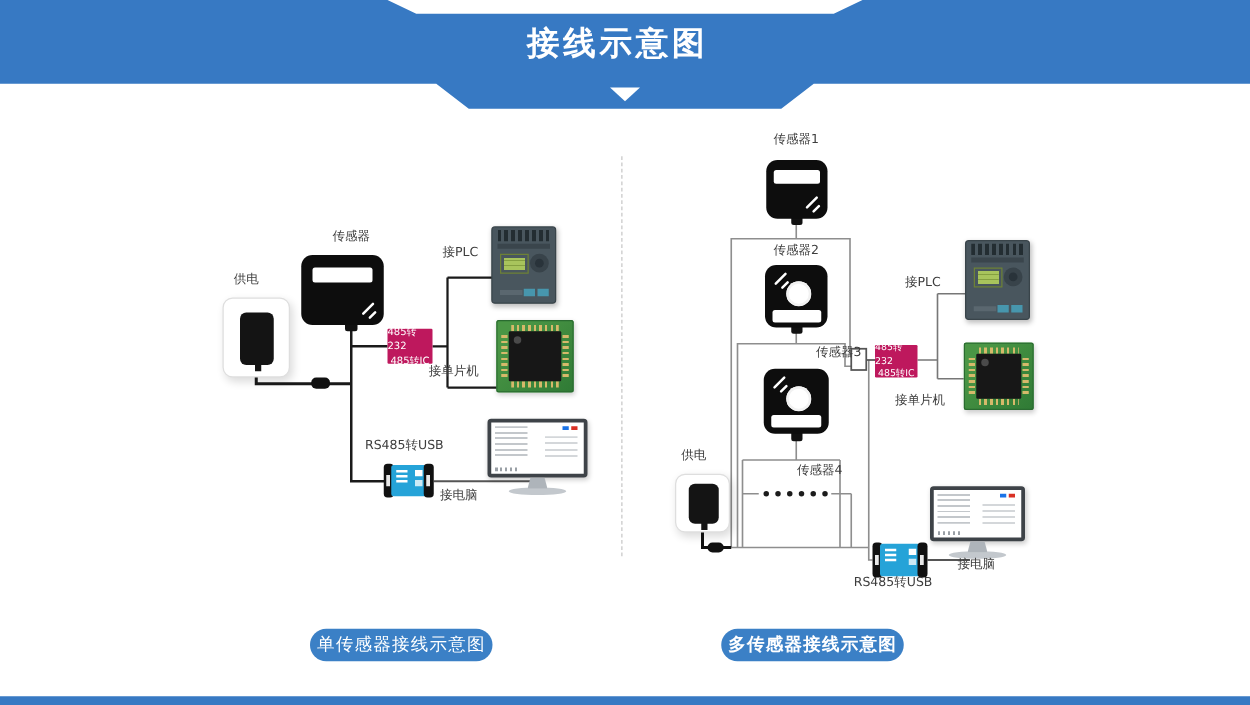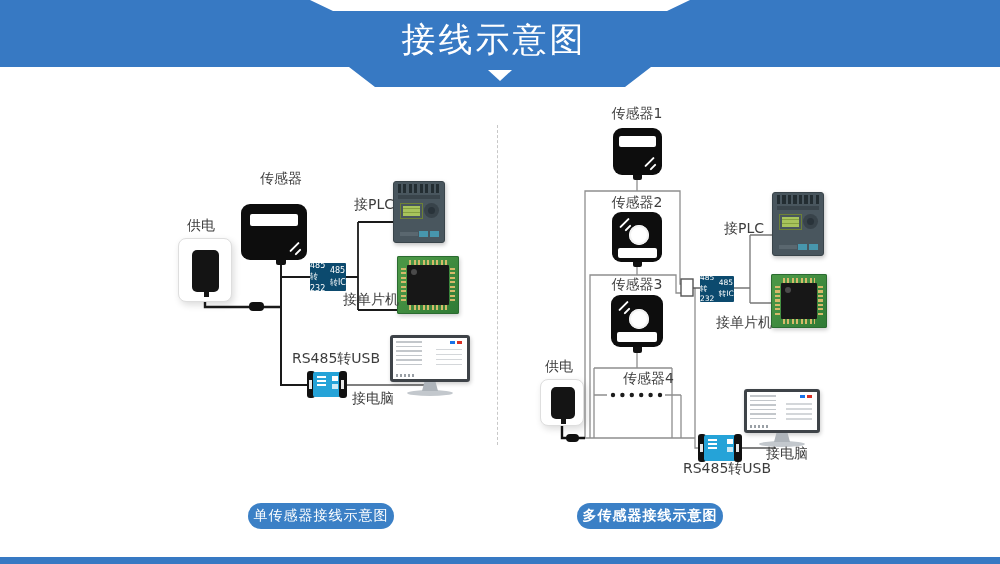--- a/index.html
+++ b/index.html
@@ -9,28 +9,28 @@
   *{box-sizing:border-box;}
   html,body{margin:0;padding:0;}
   body{
     width:1000px;height:564px;position:relative;overflow:hidden;background:#fff;
     font-family:"DejaVu Sans","Liberation Sans",sans-serif;color:var(--label);
   }
   
   .header-svg{position:absolute;left:0;top:0;z-index:1;}
   .page-title{
     position:absolute;left:0;right:12px;top:17px;z-index:2;text-align:center;
-    font-size:34px;font-weight:normal;color:#fff;letter-spacing:3px;
+    font-size:26px;font-weight:bold;color:#fff;letter-spacing:3px;
   }
   .footer-strip{position:absolute;left:0;bottom:0;width:1000px;height:7px;background:var(--blue);z-index:1;}
   .divider{position:absolute;width:0;border-left:1px dashed #c8c8c8;z-index:1;}
   
   .wires{position:absolute;left:0;top:0;z-index:2;pointer-events:none;}
   
-  .lbl{position:absolute;z-index:5;font-size:14px;color:var(--label);white-space:nowrap;line-height:1.1;}
+  .lbl{position:absolute;z-index:5;font-size:10px;color:var(--label);white-space:nowrap;line-height:1.1;}
   .lbl.c{text-align:center;}
   
   .pill{
     position:absolute;z-index:5;height:26px;border-radius:13px;background:var(--pill);
     color:#fff;font-size:14px;display:flex;align-items:center;justify-content:center;letter-spacing:1px;
   }
   
   .dev{position:absolute;z-index:4;}
   .socket{background:#fff;border:1px solid #dedede;border-radius:8px;box-shadow:2px 3px 7px rgba(0,0,0,.14);}
   .adapter{position:absolute;background:#141414;border-radius:5px;}
@@ -39,21 +39,21 @@
   .s-bar{position:absolute;left:13%;right:13%;top:17%;height:23%;background:#fff;border-radius:2px;}
   .s-bar-b{position:absolute;left:11%;right:11%;bottom:9%;height:20%;background:#fff;border-radius:2px;}
   .s-circle{position:absolute;left:50%;top:26%;width:20px;height:20px;margin-left:-8px;background:#fff;border-radius:50%;box-shadow:inset 0 0 0 2px #f2f2f2;}
   .shine{position:absolute;width:16px;height:16px;}
   .shine:before,.shine:after{content:"";position:absolute;background:#fff;height:2px;transform:rotate(-45deg);border-radius:1px;}
   .shine:before{width:13px;left:1px;top:6px;}
   .shine:after{width:8px;left:7px;top:11px;}
   .shine.tl{left:5px;top:4px;}
   .shine.br{right:4px;bottom:4px;}
   .box485{
-    background:#0c4a6e;color:#fff;display:flex;flex-direction:row;align-items:center;justify-content:center;
+    background:#be185d;color:#fff;display:flex;flex-direction:column;align-items:center;justify-content:center;
     font-size:8px;line-height:1.45;letter-spacing:0;border-radius:1px;
   }
   
   .plc{background:#49565e;border:1px solid #39444a;border-radius:3px;overflow:hidden;box-shadow:1px 2px 4px rgba(0,0,0,.25);}
   .plc-teeth{height:9px;margin:2px 4px 0;background:repeating-linear-gradient(90deg,#232d32 0 3px,#49565e 3px 5.5px);}
   .plc-band{height:4px;margin:2px 4px;background:#3a454c;}
   .plc-screen{position:absolute;left:6px;top:21px;width:23px;height:16px;background:#a8c45c;border:1px solid #6d8136;
     background-image:repeating-linear-gradient(#85a040 0 1px,transparent 1px 4px);background-clip:content-box;padding:2px;}
   .plc-pad{position:absolute;right:5px;top:21px;width:15px;height:15px;border-radius:50%;background:#38434a;}
   .plc-pad:after{content:"";position:absolute;left:4px;top:4px;width:7px;height:7px;border-radius:50%;background:#29333a;}
@@ -139,21 +139,21 @@
         <circle cx="660" cy="395" r="2.2"></circle>
     </g>
   </g>
 </svg>
 
 <div class="lbl" style="left:187px;top:218px;">供电</div>
 <div class="dev socket" style="left:178px;top:238px;width:54px;height:64px;">
   <div class="adapter" style="left:13px;top:11px;width:27px;height:42px;"></div>
 </div>
 
-<div class="lbl c" style="left:246px;top:172px;width:70px;font-family:Liberation Mono, monospace;">传感器</div>
+<div class="lbl c" style="left:246px;top:184px;width:70px;">传感器</div>
 <div class="dev sensor" style="left:241px;top:204px;width:66px;height:56px;">
   <div class="s-bar"></div>
   <div class="shine br"></div>
 </div>
 
 <div class="dev box485" style="left:310px;top:263px;width:36px;height:28px;">
   <div>485转232</div>
   <div>485转IC</div>
 </div>
 
@@ -205,21 +205,21 @@
   <div class="shine br"></div>
 </div>
 
 <div class="lbl c" style="left:600px;top:195px;width:74px;">传感器2</div>
 <div class="dev sensor" style="left:612px;top:212px;width:50px;height:50px;">
   <div class="shine tl"></div>
   <div class="s-circle"></div>
   <div class="s-bar-b"></div>
 </div>
 
-<div class="lbl c" style="left:600px;top:277px;width:74px;">传感器3</div>
+<div class="lbl c" style="left:634px;top:277px;width:74px;">传感器3</div>
 <div class="dev sensor" style="left:611px;top:295px;width:52px;height:52px;">
   <div class="shine tl"></div>
   <div class="s-circle"></div>
   <div class="s-bar-b"></div>
 </div>
 
 <div class="lbl c" style="left:600px;top:371px;width:74px;text-align:right;">传感器4</div>
 
 <div class="lbl" style="left:545px;top:359px;">供电</div>
 <div class="dev socket" style="left:540px;top:379px;width:44px;height:47px;">

